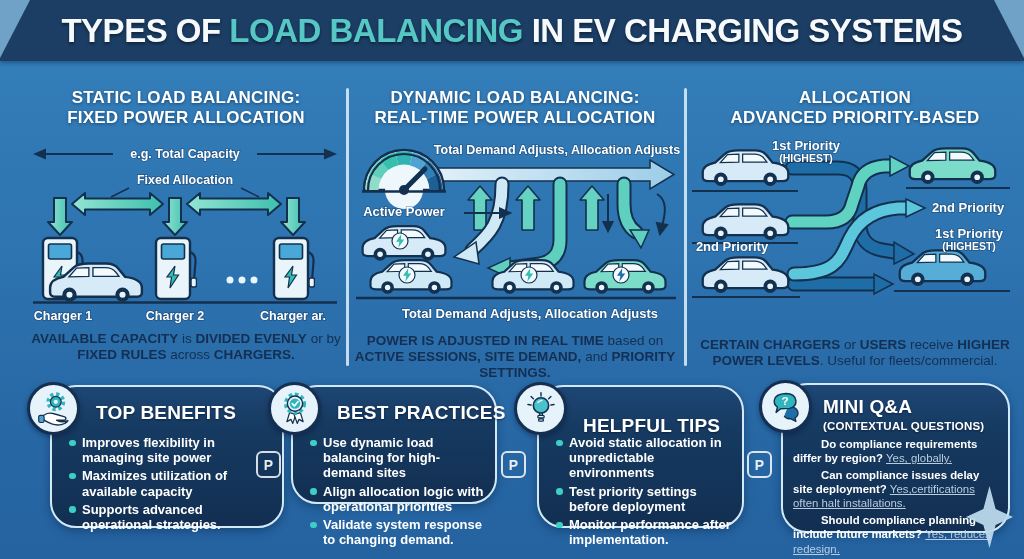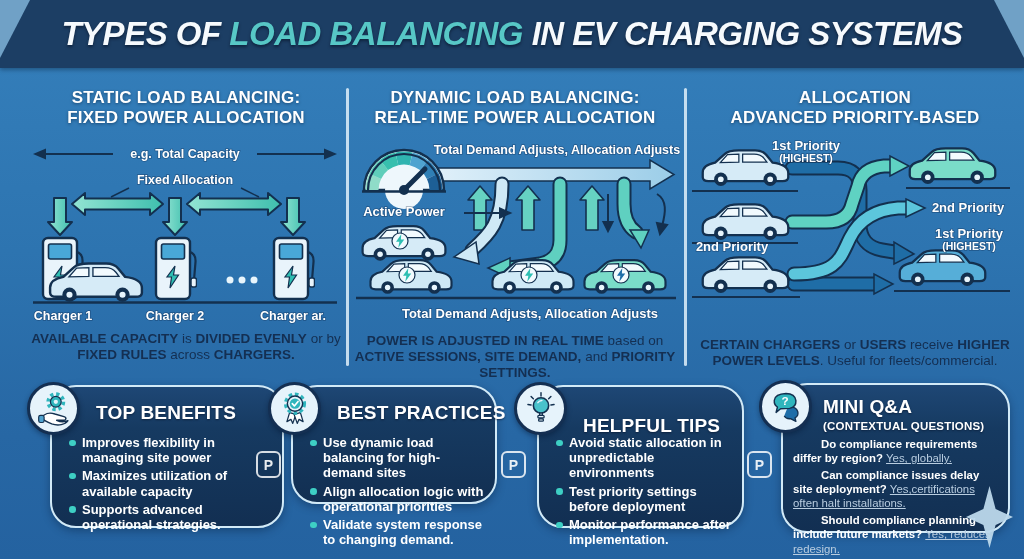--- a/index.html
+++ b/index.html
@@ -8,24 +8,23 @@
     font-family:"Liberation Sans","DejaVu Sans",sans-serif;
     overflow:hidden;
   }
   #stage{
     position:relative; width:1024px; height:559px;
     background:linear-gradient(180deg,#3580bc 0%,#2d74b0 45%,#2767a4 78%,#2462a0 100%);
     overflow:hidden;
   }
   
   .header{
-    position:absolute; left:0; top:0; width:1024px; height:68px;
+    position:absolute; left:0; top:0; width:1024px; height:61px;
     background:#1c3e64; display:flex; align-items:center; justify-content:center;
     box-shadow:0 2px 4px rgba(0,20,40,.35);
-    font-style:italic;
   }
   .corner{ position:absolute; top:0; width:0; height:0; }
   .corner.left{ left:0; border-top:58px solid #7fb3d7; border-right:30px solid transparent; opacity:.85;}
   .corner.right{ right:0; border-top:58px solid #7fb3d7; border-left:30px solid transparent; opacity:.85;}
   h1{
     font-size:33px; font-weight:bold; color:#f6fafd; letter-spacing:-.5px;
     text-shadow:0 2px 3px rgba(0,10,25,.5); white-space:nowrap;
   }
   h1 .hl{ color:#57c7c6; }
   

